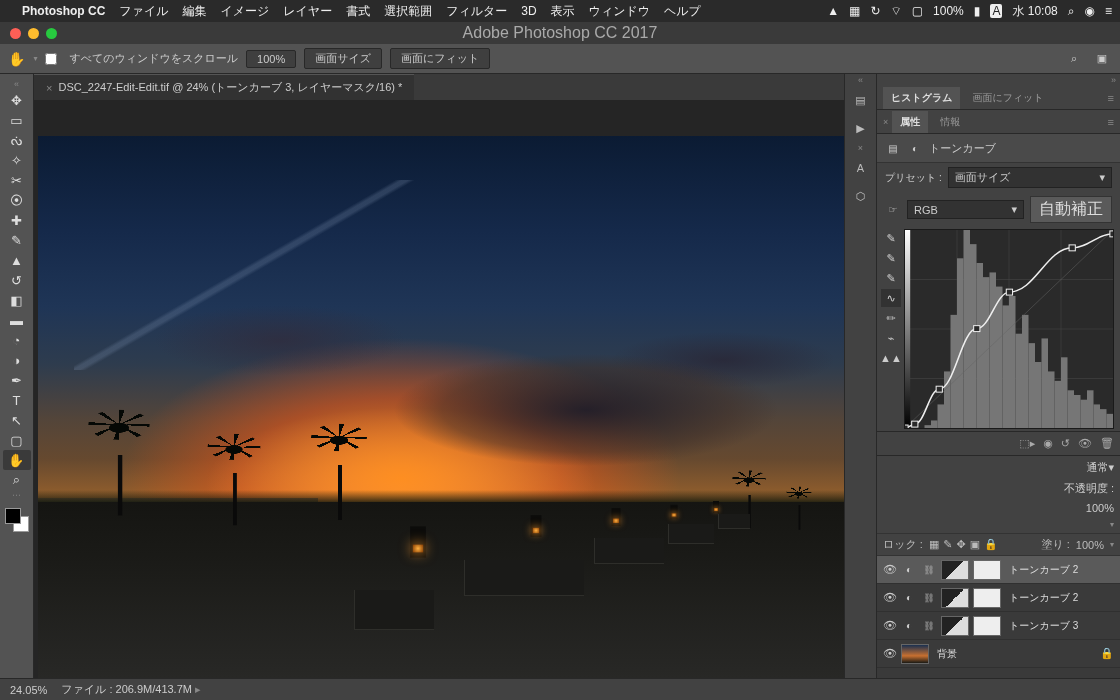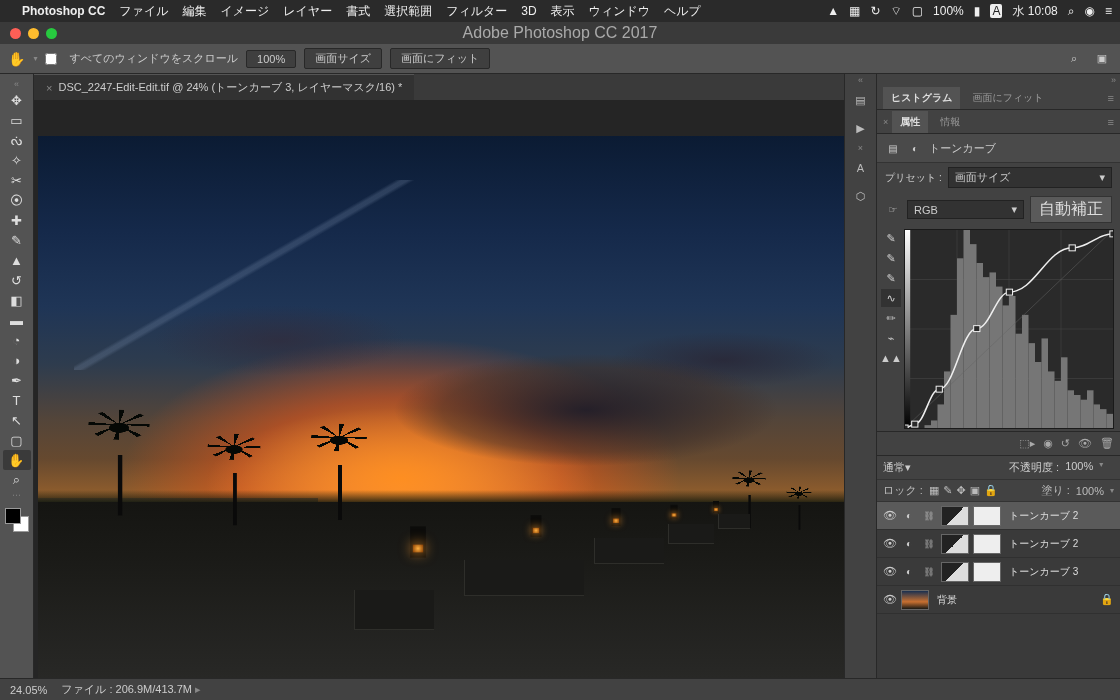--- a/index.html
+++ b/index.html
@@ -75,21 +75,21 @@
 .row .lbl { color: #ccc; font-size: 10px; }
 .row .select { flex: 1; background: #323232; border: 1px solid #222; padding: 2px 6px; color: #ccc; font-size: 10px; display: flex; justify-content: space-between; align-items: center; }
 .row .btn2 { background: #5a5a5a; border: 1px solid #333; padding: 2px 8px; color: #ddd; font-size: 16px; }
 .curve-area { display: flex; padding: 2px 6px 2px 4px; gap: 3px; }
 .curve-tools { width: 20px; display: flex; flex-direction: column; gap: 2px; }
 .curve-tools .ct { width: 20px; height: 18px; display: flex; align-items: center; justify-content: center; color: #ccc; font-size: 11px; }
 .curve-tools .ct.active { background: #323232; }
 .curve-box { flex: 1; height: 200px; background: #2a2a2a; position: relative; border: 1px solid #1a1a1a; }
 .curve-box svg { position: absolute; inset: 0; width: 100%; height: 100%; }
 .panel-footer { height: 24px; border-top: 1px solid #282828; display: flex; align-items: center; justify-content: flex-end; padding: 0 6px; gap: 8px; color: #aaa; }
-.layers-top { display: flex; align-items: flex-start; padding: 4px 6px; gap: 6px; border-top: 1px solid #282828; border-bottom: 1px solid #333; }
+.layers-top { display: flex; align-items: flex-end; padding: 4px 6px; gap: 6px; border-top: 1px solid #282828; border-bottom: 1px solid #333; flex-direction: column; }
 .layers-top .select { flex: 1; max-width: 120px; }
 .lock-row { display: flex; align-items: center; padding: 3px 6px; gap: 6px; border-bottom: 1px solid #333; font-size: 10px; color: #bbb; }
 .lock-row .icns { display: flex; gap: 4px; margin-right: auto; }
 .layer-list { flex: 1; overflow-y: auto; background: #3a3a3a; }
 .layer-item { height: 28px; display: flex; align-items: center; gap: 4px; padding: 0 6px; border-bottom: 1px solid #303030; }
 .layer-item.sel { background: #5a5a5a; }
 .layer-item .eye { width: 14px; color: #ccc; }
 .layer-item .thumb { width: 28px; height: 20px; border: 1px solid #666; display: flex; align-items: center; justify-content: center; font-size: 10px; }
 .layer-item .mask { width: 28px; height: 20px; border: 1px solid #666; background: #eee; }
 .layer-item .name { color: #ddd; font-size: 10px; margin-left: 4px; }

